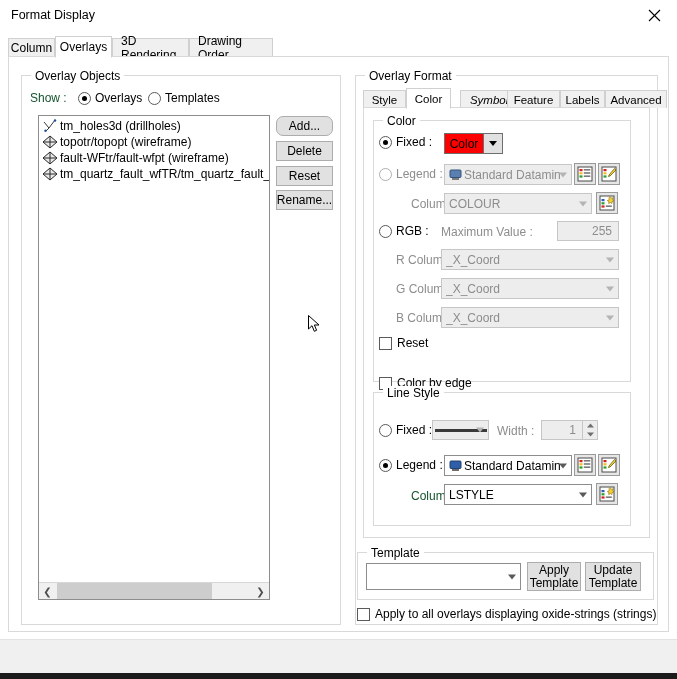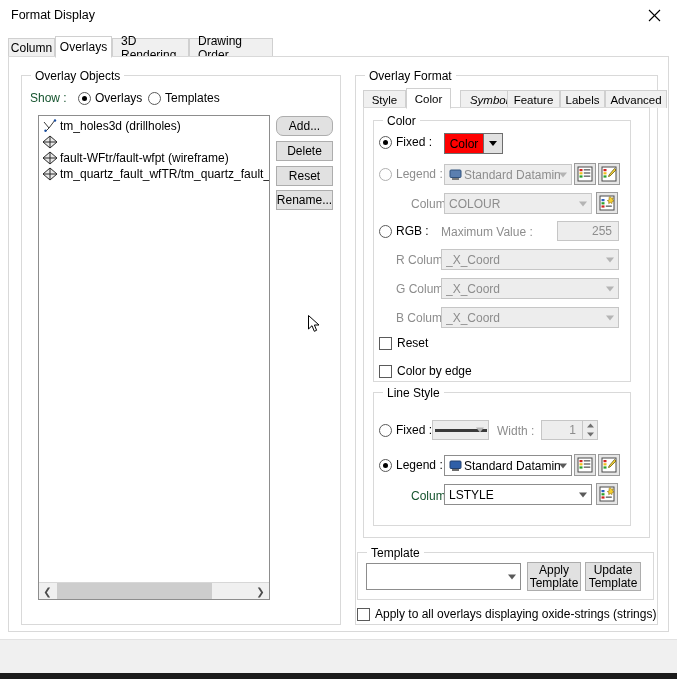--- a/index.html
+++ b/index.html
@@ -371,20 +371,21 @@
 
 
       <div class="list-item">
         <span class="li-icon">
           <svg width="16" height="15" viewBox="0 0 16 15">
             <polygon points="8,1 15,7 8,13 1,7" fill="#e8e8e8" stroke="#2a2a2a" stroke-width="1"></polygon>
             <line x1="1" y1="7" x2="15" y2="7" stroke="#2a2a2a" stroke-width="1"></line>
             <line x1="8" y1="1" x2="8" y2="13" stroke="#2a2a2a" stroke-width="1"></line>
           </svg>
         </span>
+        <span class="li-label">topotr/topopt (wireframe)</span>
       </div>
 
       <div class="list-item">
         <span class="li-icon">
           <svg width="16" height="15" viewBox="0 0 16 15">
             <polygon points="8,1 15,7 8,13 1,7" fill="#e8e8e8" stroke="#2a2a2a" stroke-width="1"></polygon>
             <line x1="1" y1="7" x2="15" y2="7" stroke="#2a2a2a" stroke-width="1"></line>
             <line x1="8" y1="1" x2="8" y2="13" stroke="#2a2a2a" stroke-width="1"></line>
           </svg>
         </span>
@@ -539,21 +540,21 @@
   <div class="lbl dim" style="left:396px;top:311px;">B Column :</div>
   <div class="combo disabled" style="left:441px;top:307px;width:178px;height:21px;">
     <span class="ctext">_X_Coord</span>
     <span class="caret"></span>
   </div>
 
   <div class="checkbox" style="left:379px;top:336px;">
     <span class="cbox"></span>
     <span>Reset</span>
   </div>
-  <div class="checkbox" style="left:379px;top:364px;">
+  <div class="checkbox" style="left:379px;top:376px;">
     <span class="cbox"></span>
     <span>Color by edge</span>
   </div>
 
   <div class="groupbox" id="line-style-group">
     <span class="gtitle">Line Style</span>
   </div>
 
   <div class="radio" style="left:379px;top:423px;">
     <span class="rdot"></span>

